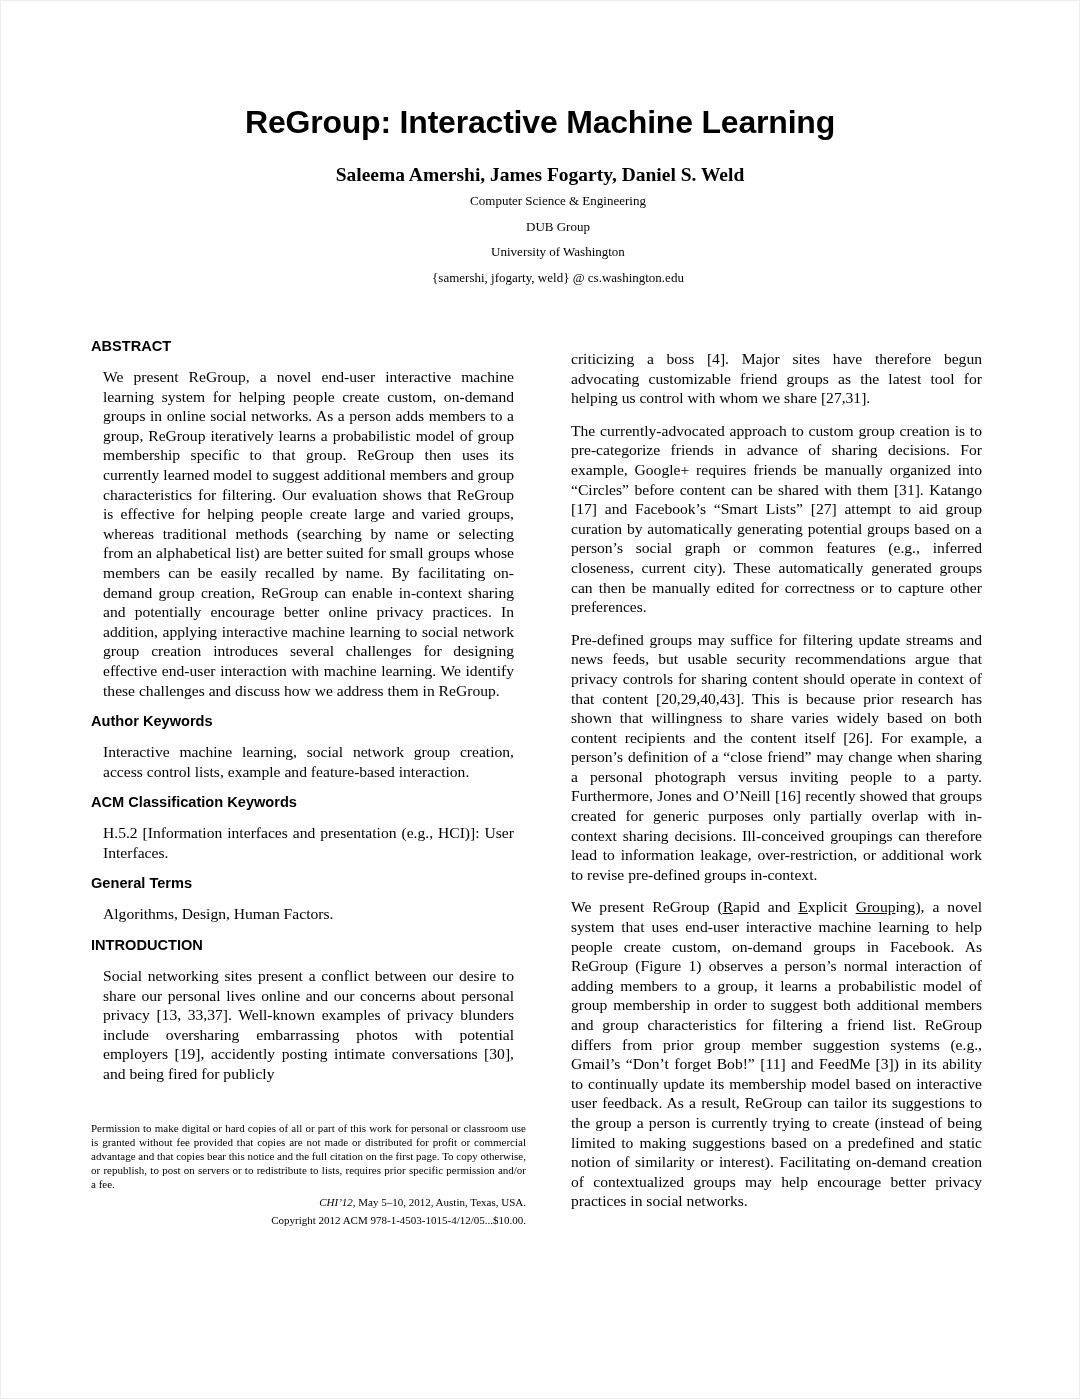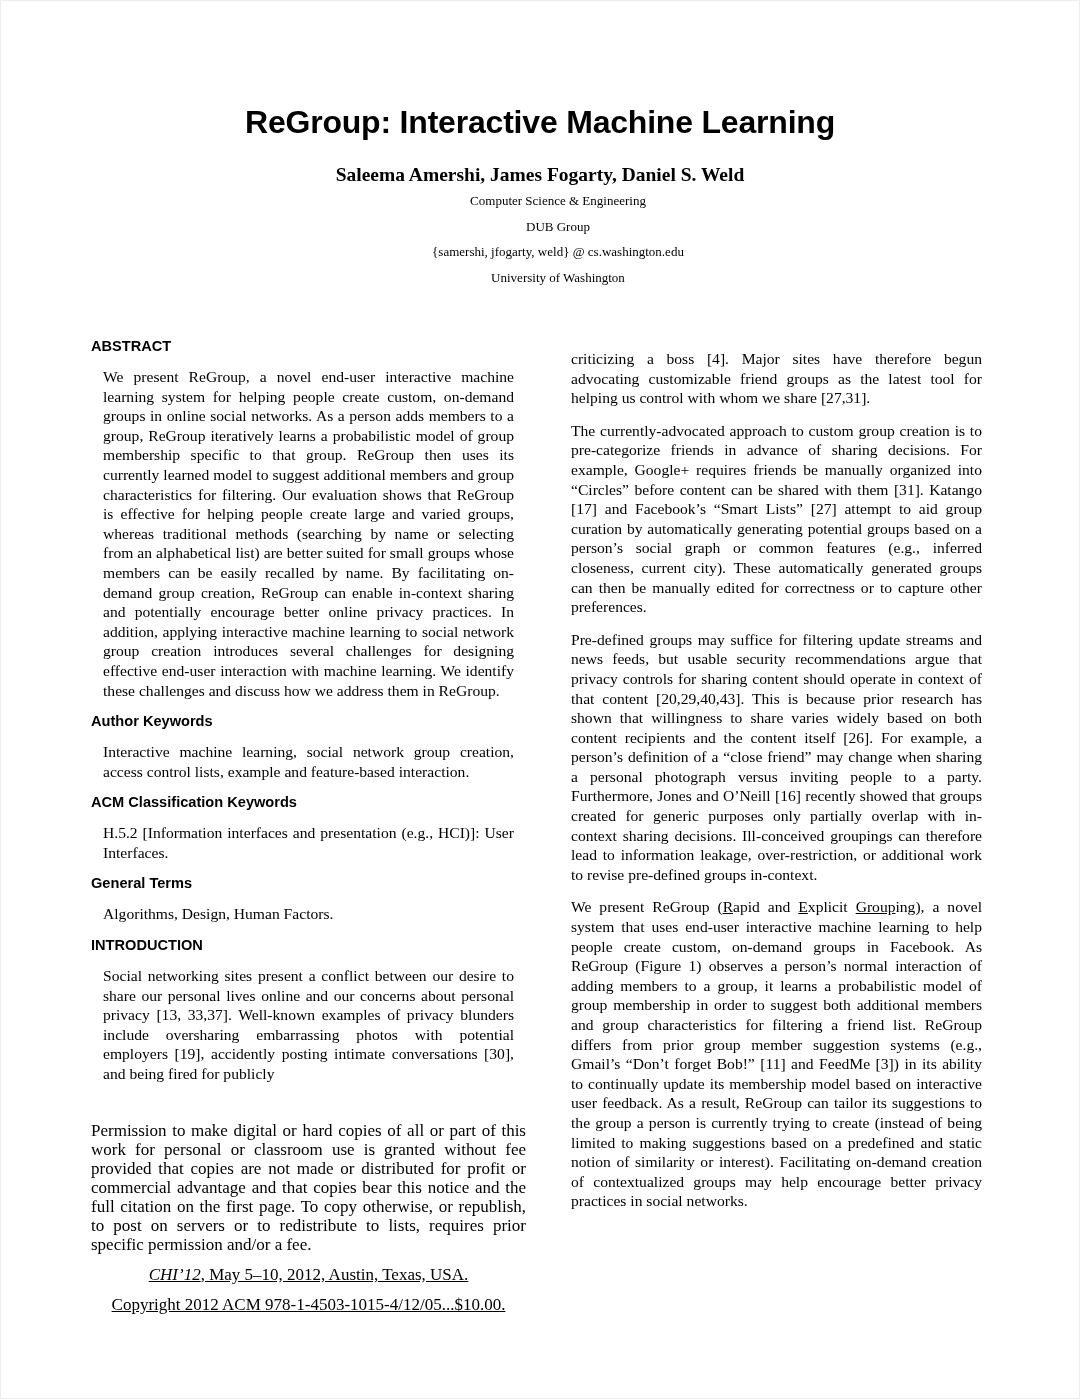--- a/index.html
+++ b/index.html
@@ -91,48 +91,47 @@
   .sec-gap-lg { margin-top: 19px; }
 
   .nojust { text-align: left; }
 
   
   .copyright {
     position: absolute;
     left: 90px;
     top: 1120px;
     width: 435px;
-    font-size: 17px;
-    line-height: 19px;
+    font-size: 11px;
+    line-height: 14px;
     text-align: justify;
   }
   .copyright .tail {
-    text-align: center;
-    margin-top: 11px;
-    text-decoration: underline;
+    text-align: right;
+    margin-top: 4px;
   }
   .copyright em { font-style: italic; }
 
   u.ul { text-decoration: underline; }
 </style>
 </head>
 <body>
 
 <div class="page">
 
   <div class="title-block">
     <h1 class="paper-title">
       <span class="t-line">ReGroup: Interactive Machine Learning</span>
     </h1>
     <div class="authors">
       <div class="names">Saleema Amershi, James Fogarty, Daniel S. Weld</div>
       <div class="aff">Computer Science &amp; Engineering</div>
       <div class="aff">DUB Group</div>
+      <div class="aff">University of Washington</div>
       <div class="aff">{samershi, jfogarty, weld} @ cs.washington.edu</div>
-      <div class="aff">University of Washington</div>
     </div>
   </div>
 
   <div class="columns">
 
     <div class="col left">
       <h2 class="section">ABSTRACT</h2>
       <p>We present ReGroup, a novel end-user interactive machine learning system for helping people create custom, on-demand groups in online social networks. As a person adds members to a group, ReGroup iteratively learns a probabilistic model of group membership specific to that group. ReGroup then uses its currently learned model to suggest additional members and group characteristics for filtering. Our evaluation shows that ReGroup is effective for helping people create large and varied groups, whereas traditional methods (searching by name or selecting from an alphabetical list) are better suited for small groups whose members can be easily recalled by name. By facilitating on-demand group creation, ReGroup can enable in-context sharing and potentially encourage better online privacy practices. In addition, applying interactive machine learning to social network group creation introduces several challenges for designing effective end-user interaction with machine learning. We identify these challenges and discuss how we address them in ReGroup.</p>
 
       <h2 class="section sec-gap">Author Keywords</h2>

